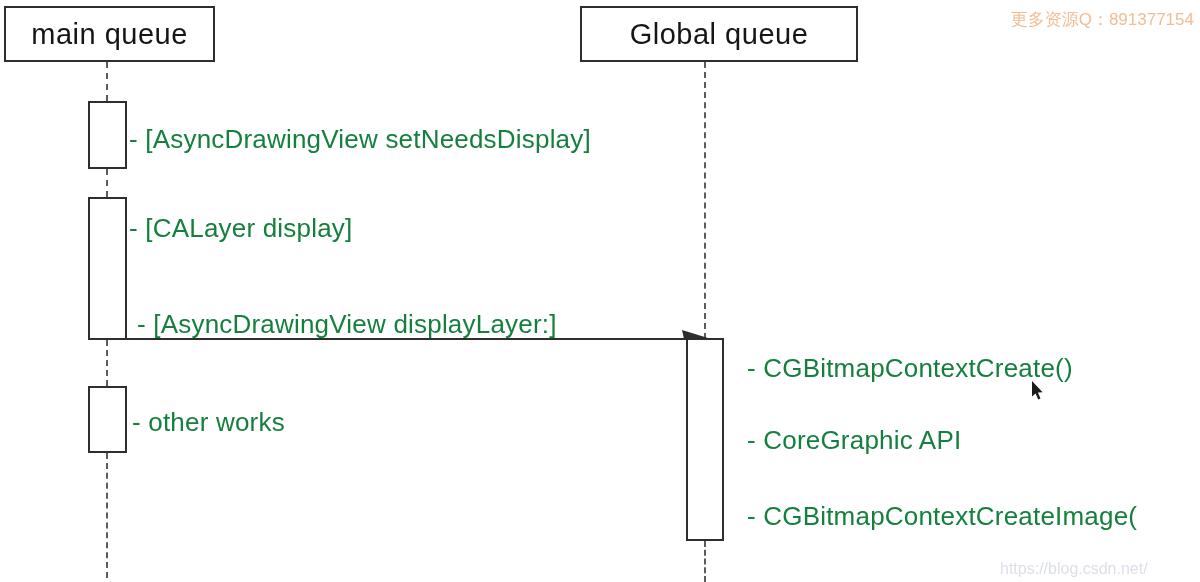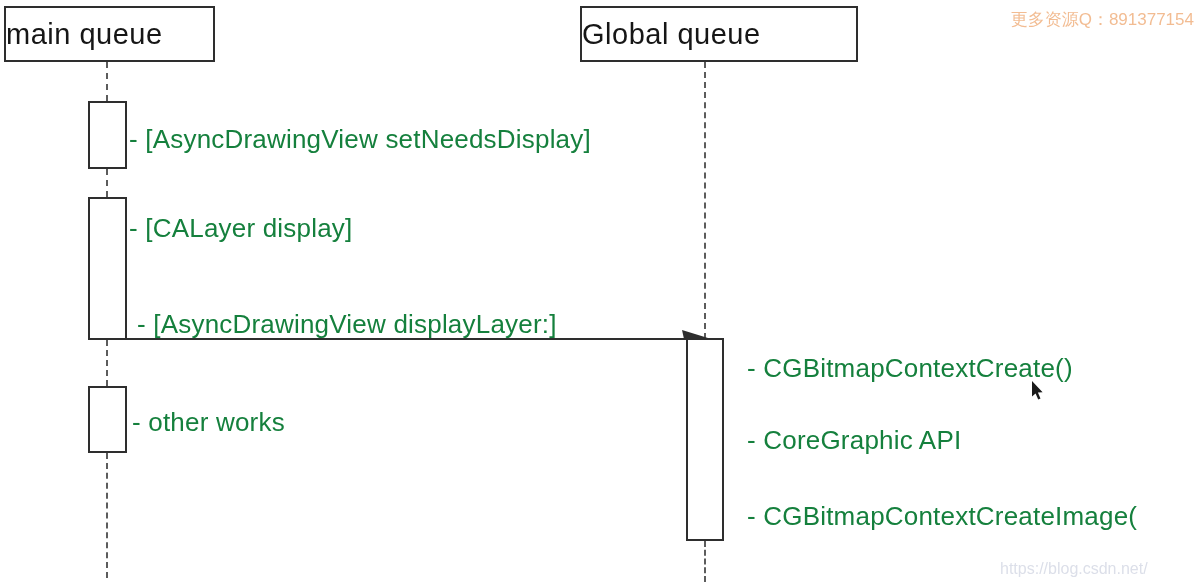--- a/index.html
+++ b/index.html
@@ -14,21 +14,21 @@
     overflow: hidden;
     font-family: "Liberation Sans", sans-serif;
   }
   .actor-box {
     position: absolute;
     box-sizing: border-box;
     background: #ffffff;
     border: 2px solid #2e2e2e;
     display: flex;
     align-items: center;
-    justify-content: flex-start;
+    justify-content: center;
     font-size: 29px;
     color: #161616;
     letter-spacing: 0.5px;
   }
   .lifeline {
     position: absolute;
     width: 0;
     border-left: 2px dashed #5c5c5c;
   }
   .activation {

